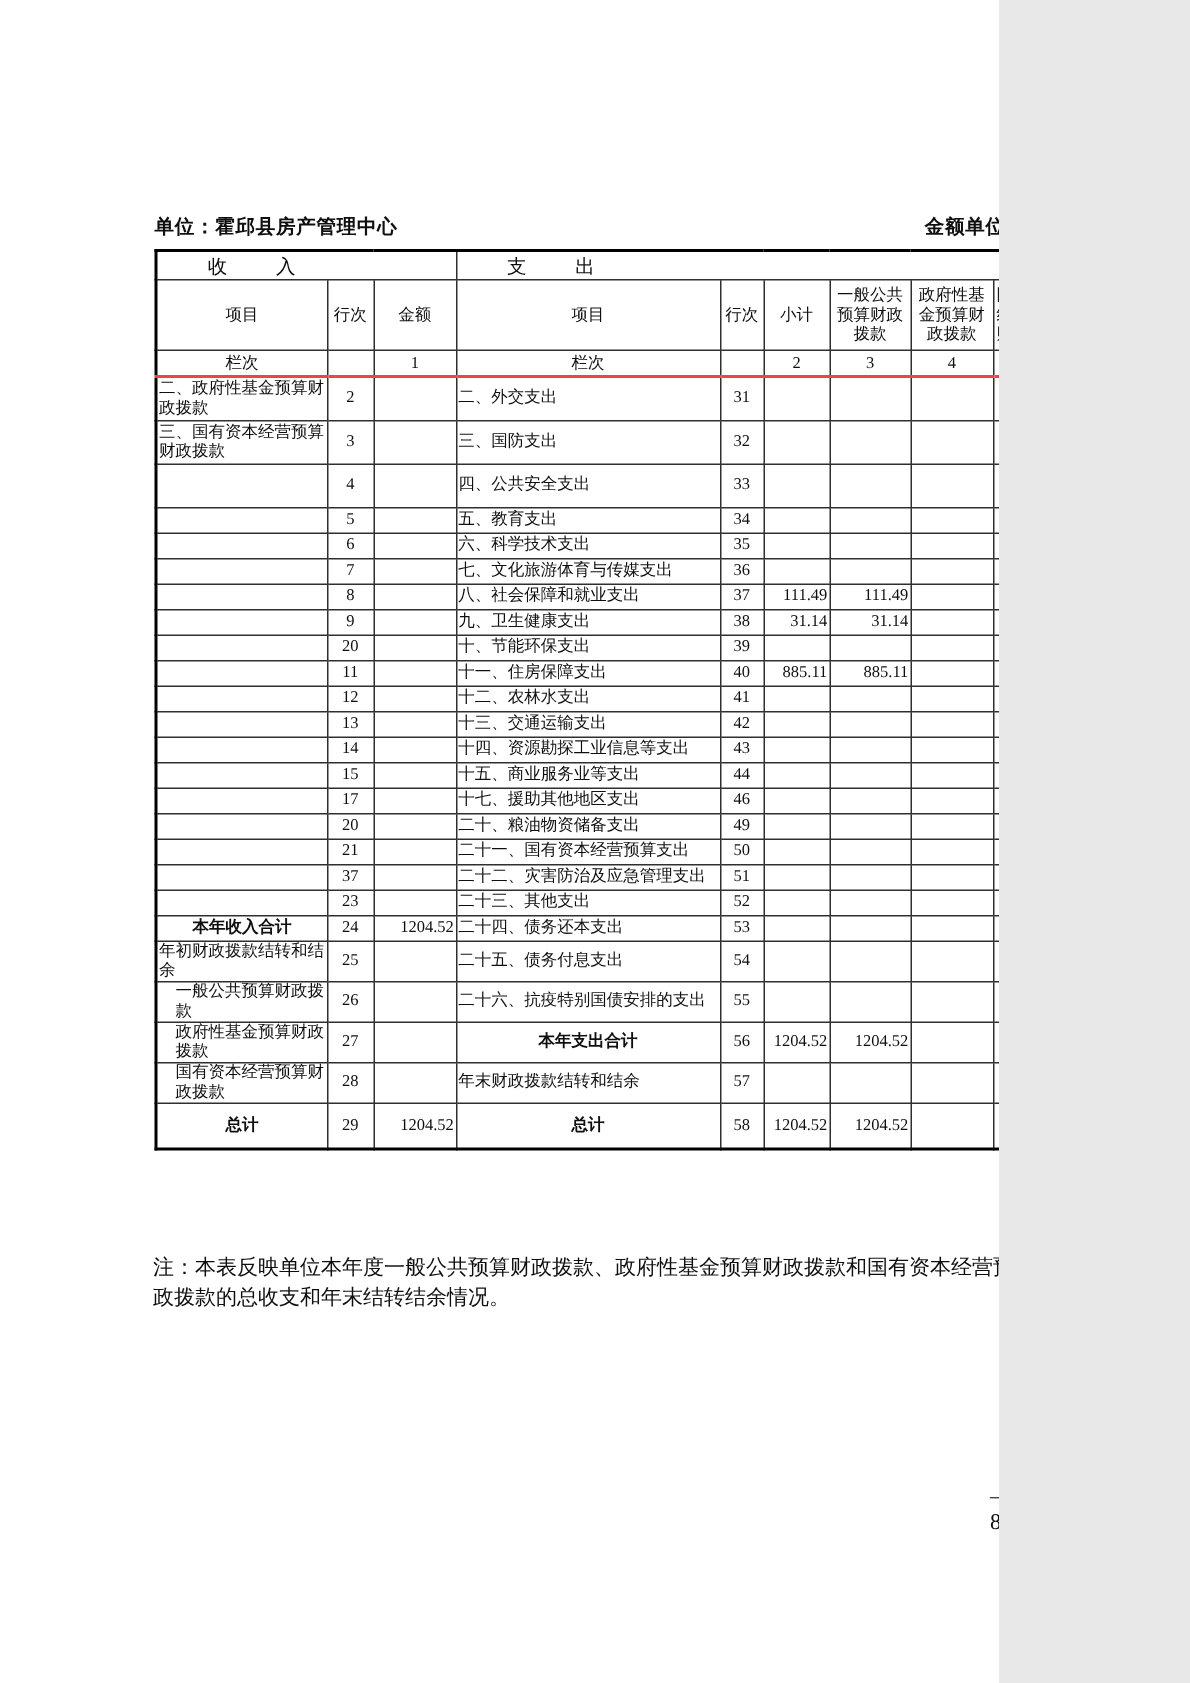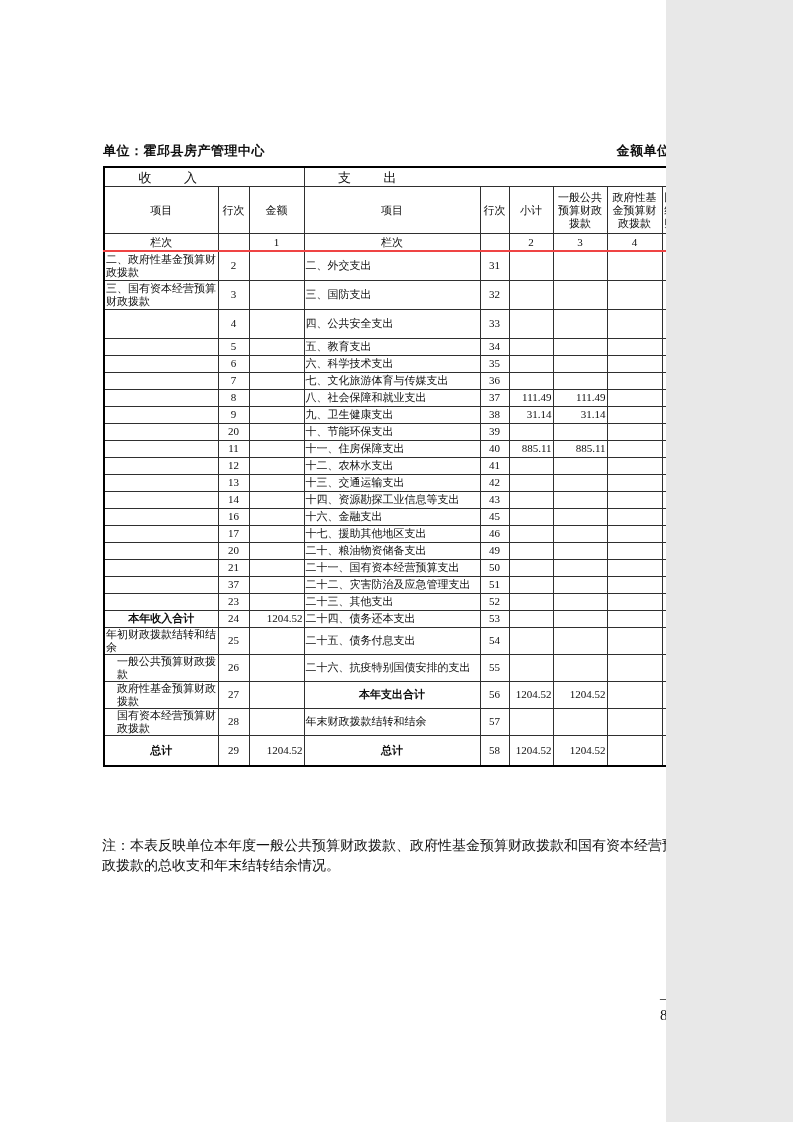--- a/index.html
+++ b/index.html
@@ -241,24 +241,24 @@
           <td class="amt"></td>
           <td class="item">十四、资源勘探工业信息等支出</td>
           <td class="num">43</td>
           <td class="amt"></td>
           <td class="amt"></td>
           <td class="amt"></td>
           <td class="amt"></td>
         </tr>
         <tr>
           <td class="item"></td>
-          <td class="num">16</td>
-          <td class="amt"></td>
-          <td class="item">十六、金融支出</td>
-          <td class="num">45</td>
+          <td class="num">15</td>
+          <td class="amt"></td>
+          <td class="item">十五、商业服务业等支出</td>
+          <td class="num">44</td>
           <td class="amt"></td>
           <td class="amt"></td>
           <td class="amt"></td>
           <td class="amt"></td>
         </tr>
         <tr>
           <td class="item"></td>
           <td class="num">17</td>
           <td class="amt"></td>
           <td class="item">十七、援助其他地区支出</td>

